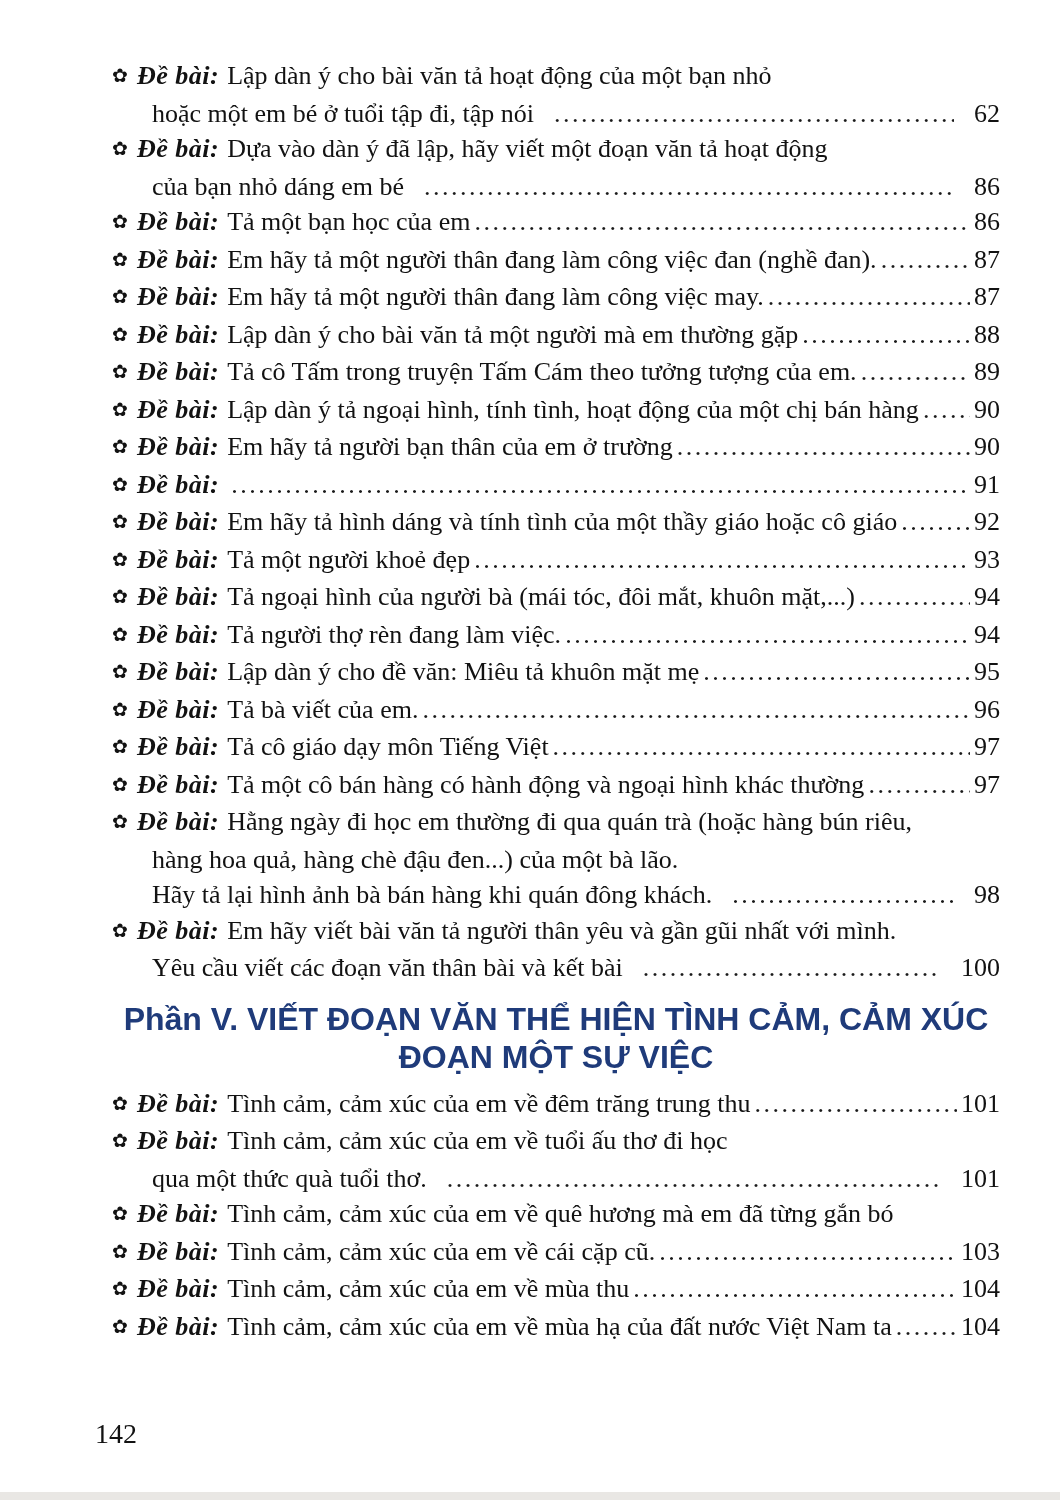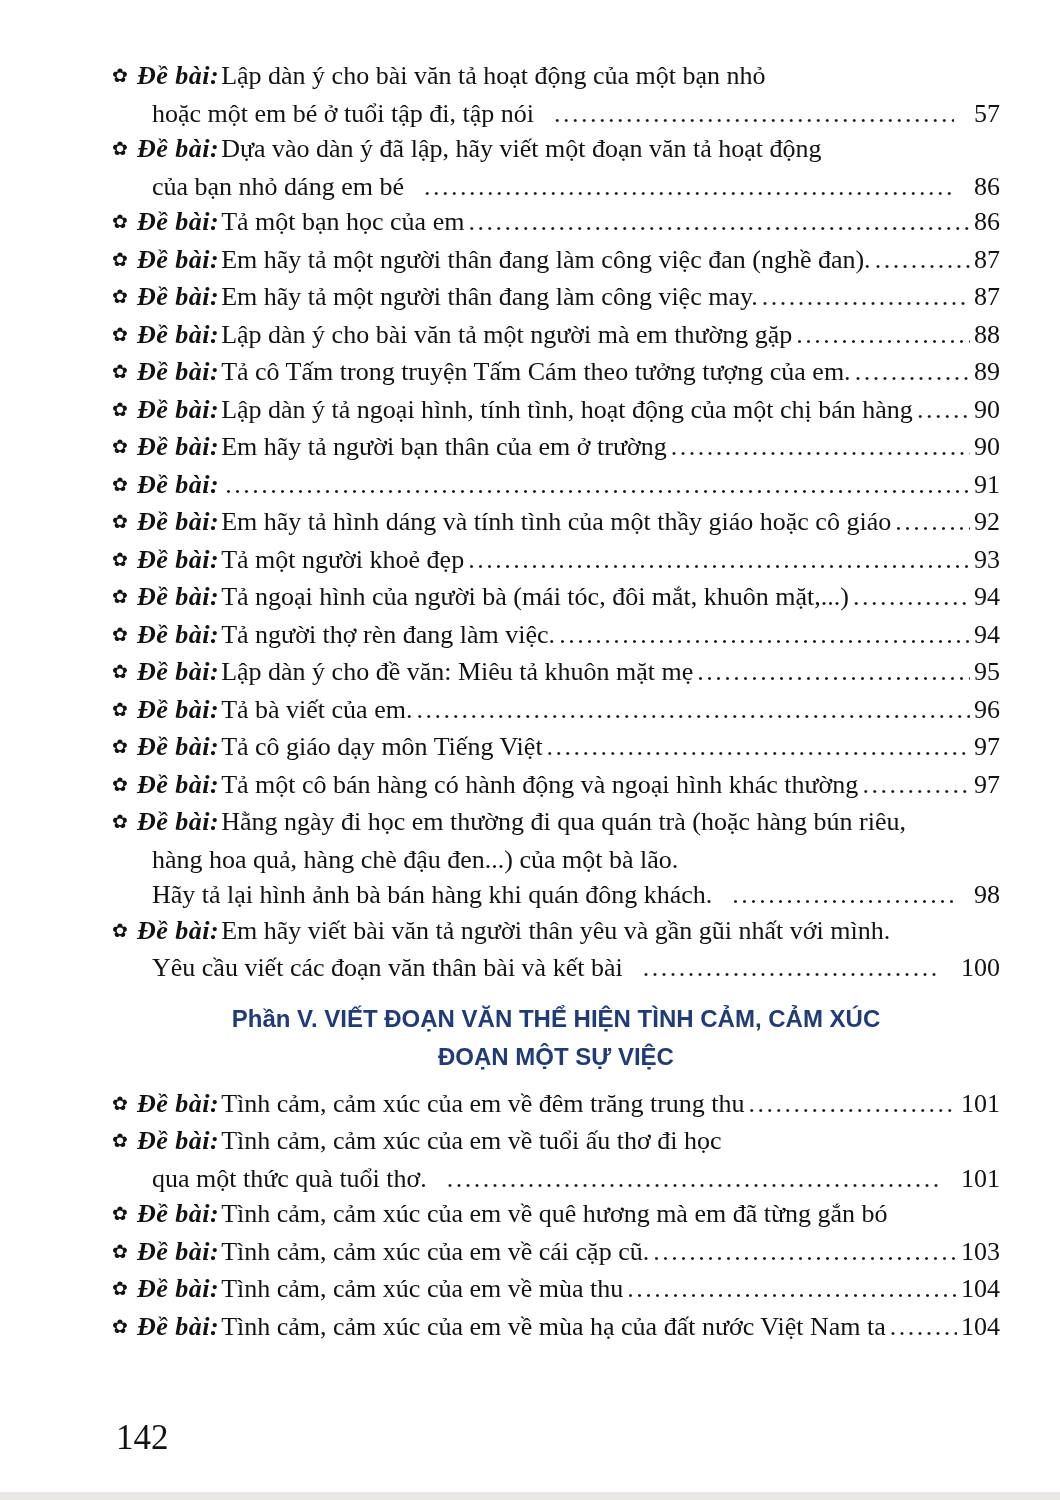--- a/index.html
+++ b/index.html
@@ -35,21 +35,21 @@
   }
   .marker {
     font-size: 19px;
     margin-right: 9px;
     position: relative;
     top: -2px;
   }
   .label {
     font-style: italic;
     font-weight: 700;
-    margin-right: 2px;
+    margin-right: 8px;
     letter-spacing: 0.5px;
   }
   .text .it {
   }
   .dots {
     flex: 1 1 auto;
     overflow: hidden;
     margin: 0 4px 0 4px;
     min-width: 12px;
   }
@@ -60,29 +60,29 @@
     color: #1a1a1a;
   }
   .pg {
     flex: 0 0 auto;
     text-align: right;
   }
   .section-heading {
     text-align: center;
     font-family: "Liberation Sans", sans-serif;
     font-weight: 700;
-    font-size: 24px;
+    font-size: 32px;
     line-height: 38px;
     margin: 14px 0 10px 0;
   }
   .footer-num {
     position: absolute;
-    left: 116px;
+    left: 95px;
     top: 1418px;
-    font-size: 35px;
+    font-size: 28px;
     font-family: "Liberation Serif", serif;
     color: #121212;
   }
   .scan-edge {
     position: absolute;
     left: 0;
     bottom: 0;
     width: 100%;
     height: 8px;
     background: #e9e7e4;
@@ -95,21 +95,21 @@
   <div id="list-before">
       <div class="entry">
         <div class="line first">
           <span class="marker">✿</span>
           <span class="label">Đề bài:</span>
           <span class="text"><span>Lập dàn ý cho bài văn tả hoạt động của một bạn nhỏ</span></span>
         </div>
         <div class="line cont">
           <span class="text"><span>hoặc một em bé ở tuổi tập đi, tập nói</span></span>
           <span class="dots"></span>
-          <span class="pg">57</span>
+          <span class="pg">62</span>
         </div>
       </div>
       <div class="entry">
         <div class="line first">
           <span class="marker">✿</span>
           <span class="label">Đề bài:</span>
           <span class="text"><span>Dựa vào dàn ý đã lập, hãy viết một đoạn văn tả hoạt động</span></span>
         </div>
         <div class="line cont">
           <span class="text"><span>của bạn nhỏ dáng em bé</span></span>

